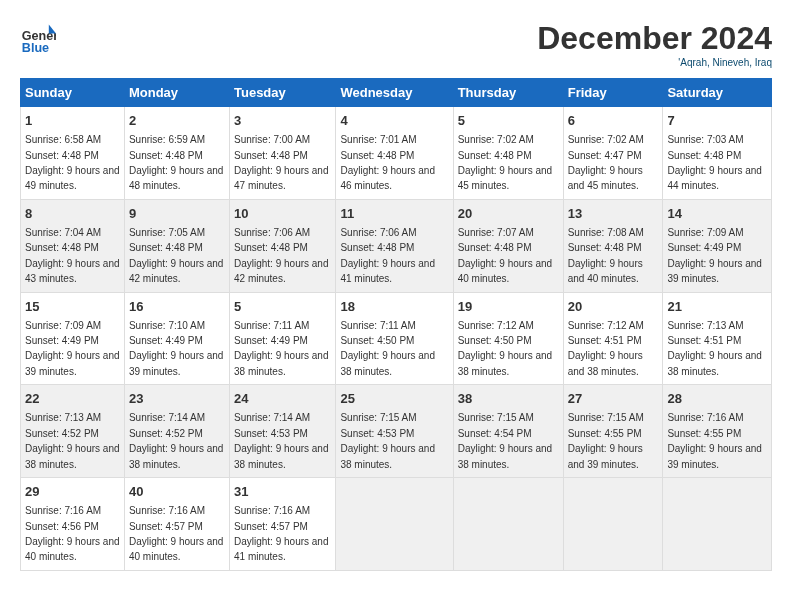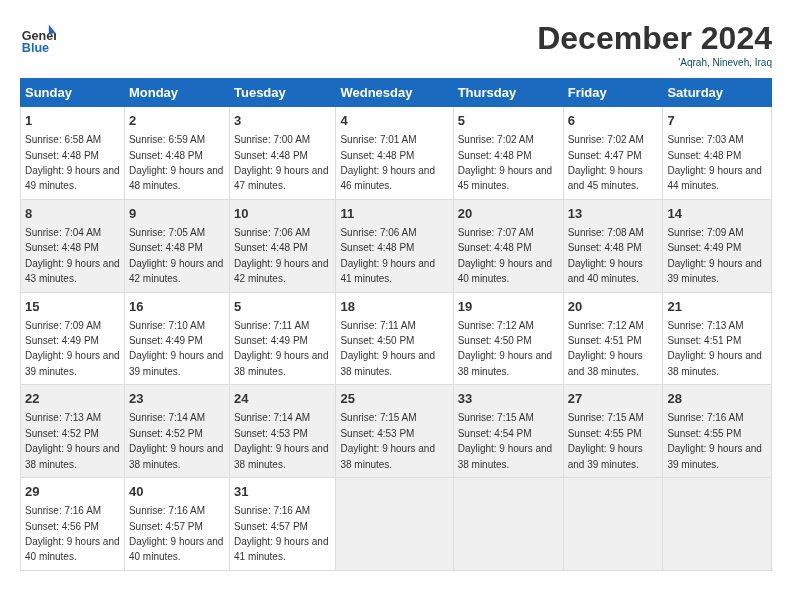--- a/index.html
+++ b/index.html
@@ -165,21 +165,21 @@
       </tr>
       <tr>
         <td><span class="day-num">22</span>
 <span class="day-info">Sunrise: 7:13 AM<br>Sunset: 4:52 PM<br>Daylight: 9 hours and 38 minutes.</span></td>
         <td><span class="day-num">23</span>
 <span class="day-info">Sunrise: 7:14 AM<br>Sunset: 4:52 PM<br>Daylight: 9 hours and 38 minutes.</span></td>
         <td><span class="day-num">24</span>
 <span class="day-info">Sunrise: 7:14 AM<br>Sunset: 4:53 PM<br>Daylight: 9 hours and 38 minutes.</span></td>
         <td><span class="day-num">25</span>
 <span class="day-info">Sunrise: 7:15 AM<br>Sunset: 4:53 PM<br>Daylight: 9 hours and 38 minutes.</span></td>
-        <td><span class="day-num">33</span>
+        <td><span class="day-num">38</span>
 <span class="day-info">Sunrise: 7:15 AM<br>Sunset: 4:54 PM<br>Daylight: 9 hours and 38 minutes.</span></td>
         <td><span class="day-num">27</span>
 <span class="day-info">Sunrise: 7:15 AM<br>Sunset: 4:55 PM<br>Daylight: 9 hours and 39 minutes.</span></td>
         <td><span class="day-num">28</span>
 <span class="day-info">Sunrise: 7:16 AM<br>Sunset: 4:55 PM<br>Daylight: 9 hours and 39 minutes.</span></td>
       </tr>
       <tr>
         <td><span class="day-num">29</span>
 <span class="day-info">Sunrise: 7:16 AM<br>Sunset: 4:56 PM<br>Daylight: 9 hours and 40 minutes.</span></td>
         <td><span class="day-num">40</span>

